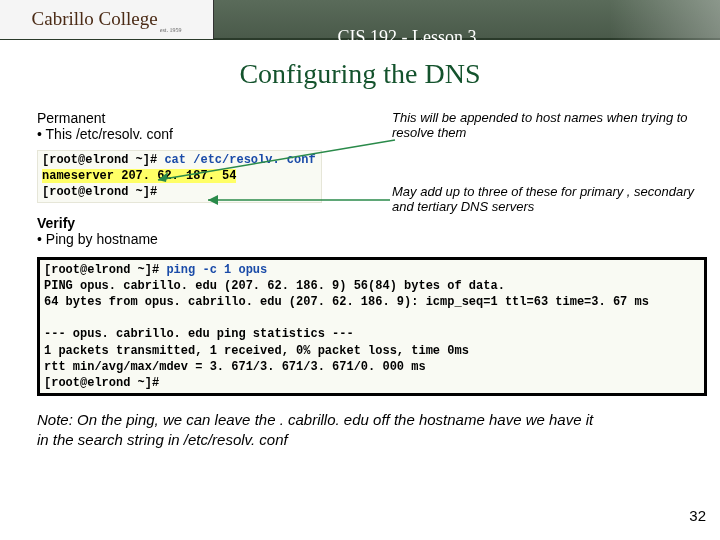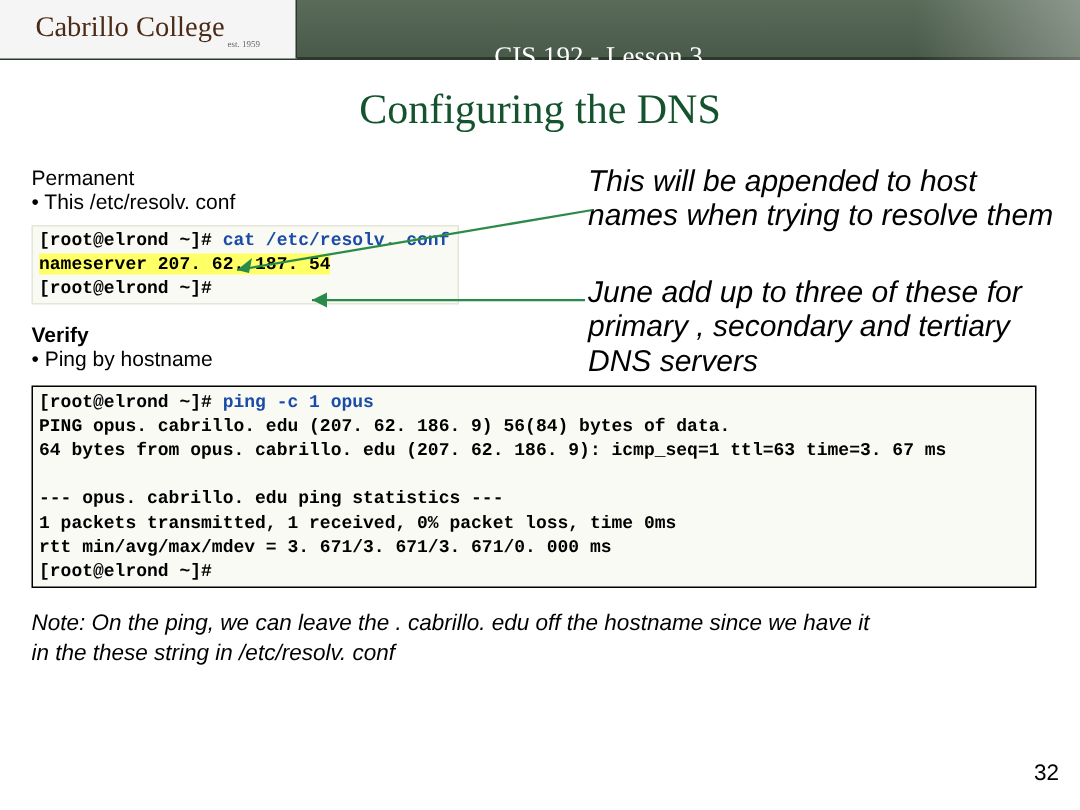--- a/index.html
+++ b/index.html
@@ -6,21 +6,21 @@
   body { width: 720px; height: 540px; font-family: Verdana, Arial, sans-serif; background: #fff; position: relative; overflow: hidden; }
   .header {
     height: 40px;
     background: linear-gradient(to bottom, #5a6b5a 0%, #4a5a4a 100%);
     display: flex;
     align-items: center;
     border-bottom: 2px solid #2a3a2a;
     position: relative;
   }
   .logo {
-    width: 198px; height: 40px;
+    width: 214px; height: 40px;
     background: #f5f5f5;
     display: flex; align-items: center; justify-content: center;
     font-family: 'Brush Script MT', cursive;
     font-size: 19px; color: #4b2b16;
     border-right: 1px solid #333;
     text-align: center;
   }
   .logo-sub { font-size: 6px; font-family: Verdana; color: #666; margin-left: 2px; align-self: flex-end; margin-bottom: 6px; }
   .header-title {
     flex: 1; text-align: center; color: #fff;
@@ -29,38 +29,38 @@
     margin-top: 36px;
   }
   .header-right {
     position: absolute; right: 0; top: 0; width: 110px; height: 40px;
     background: linear-gradient(to right, rgba(0,0,0,0), rgba(255,255,255,0.3));
   }
   .main-title {
     text-align: center; font-size: 28px; font-family: Verdana;
     margin-top: 18px; margin-bottom: 20px; color: #14532d;
   }
-  .content { padding: 0 20px 0 21px; position: relative; }
+  .content { padding: 0 20px 0 37px; position: relative; }
   .perm-block { font-size: 14px; color: #000; }
   .bullet { font-size: 14px; }
   .codebox {
     background: #f9faf3; border: 1px solid #e6e6d8;
     font-family: 'Courier New', monospace; font-size: 12px;
     padding: 1px 4px; margin-top: 8px; width: 285px;
     line-height: 1.35; font-weight: bold;
   }
   .codebox .cmd { color: #1a4ba8; font-weight: bold; }
   .hl { background: #ffff66; }
   .verify-head { font-size: 14px; font-weight: bold; margin-top: 12px; }
   .verify-sub { font-size: 14px; }
-  .italics { font-style: italic; color: #000; font-size: 20px; }
+  .italics { font-style: italic; color: #000; font-size: 13px; }
   .note-right1 { position: absolute; left: 392px; top: 0; width: 320px; }
   .note-right2 { position: absolute; left: 392px; top: 74px; width: 320px; }
   .pingbox {
-    background: #f9faf3; border: 1px solid #000000;
+    background: #f9faf3; border: 3px solid #000000;
     font-family: 'Courier New', monospace; font-size: 12px;
     padding: 2px 4px; margin-top: 10px; width: 670px;
     line-height: 1.35; font-weight: bold; white-space: pre;
   }
   .pingbox .cmd { color: #1a4ba8; font-weight: bold; }
   .footnote { font-style: italic; font-size: 15px; margin-top: 14px; width: 560px; line-height: 1.3; }
   .pagenum { position: absolute; right: 14px; bottom: 16px; font-size: 15px; text-align: right; }
   svg.arrow { position: absolute; pointer-events: none; }
 </style>
 </head>
@@ -85,21 +85,21 @@
   </div>
 
   <div class="note-right1 italics">This will be appended to host names when trying to resolve them</div>
 
   <div class="codebox">
     <div><span>[root@elrond ~]# </span><span class="cmd">cat /etc/resolv. conf</span></div>
     <div><span class="hl">nameserver 207. 62. 187. 54</span></div>
     <div>[root@elrond ~]#</div>
   </div>
 
-  <div class="note-right2 italics">June add up to three of these for primary , secondary and tertiary DNS servers</div>
+  <div class="note-right2 italics">May add up to three of these for primary , secondary and tertiary DNS servers</div>
 
   <svg class="arrow" style="left:150px; top:20px;" width="260" height="60">
     <line x1="245" y1="10" x2="8" y2="50" stroke="#2a8a4a" stroke-width="1.5"></line>
     <polygon points="8,50 18,42 16,52" fill="#2a8a4a"></polygon>
   </svg>
 
   <svg class="arrow" style="left:200px; top:82px;" width="200" height="20">
     <line x1="190" y1="8" x2="8" y2="8" stroke="#2a8a4a" stroke-width="1.5"></line>
     <polygon points="8,8 18,3 18,13" fill="#2a8a4a"></polygon>
   </svg>
@@ -109,17 +109,17 @@
 
   <div class="pingbox"><span>[root@elrond ~]# </span><span class="cmd">ping -c 1 opus</span>
 <span>PING opus. cabrillo. edu (207. 62. 186. 9) 56(84) bytes of data.
 64 bytes from opus. cabrillo. edu (207. 62. 186. 9): icmp_seq=1 ttl=63 time=3. 67 ms
 
 --- opus. cabrillo. edu ping statistics ---
 1 packets transmitted, 1 received, 0% packet loss, time 0ms
 rtt min/avg/max/mdev = 3. 671/3. 671/3. 671/0. 000 ms
 [root@elrond ~]#</span></div>
 
-  <div class="footnote">Note:  On the ping, we can leave the . cabrillo. edu off the hostname since we have it in the these string in /etc/resolv. conf</div>
+  <div class="footnote">Note:  On the ping, we can leave the . cabrillo. edu off the hostname have we have it in the search string in /etc/resolv. conf</div>
 
 </div>
 
 <div class="pagenum">32</div>
 
 </body></html>

